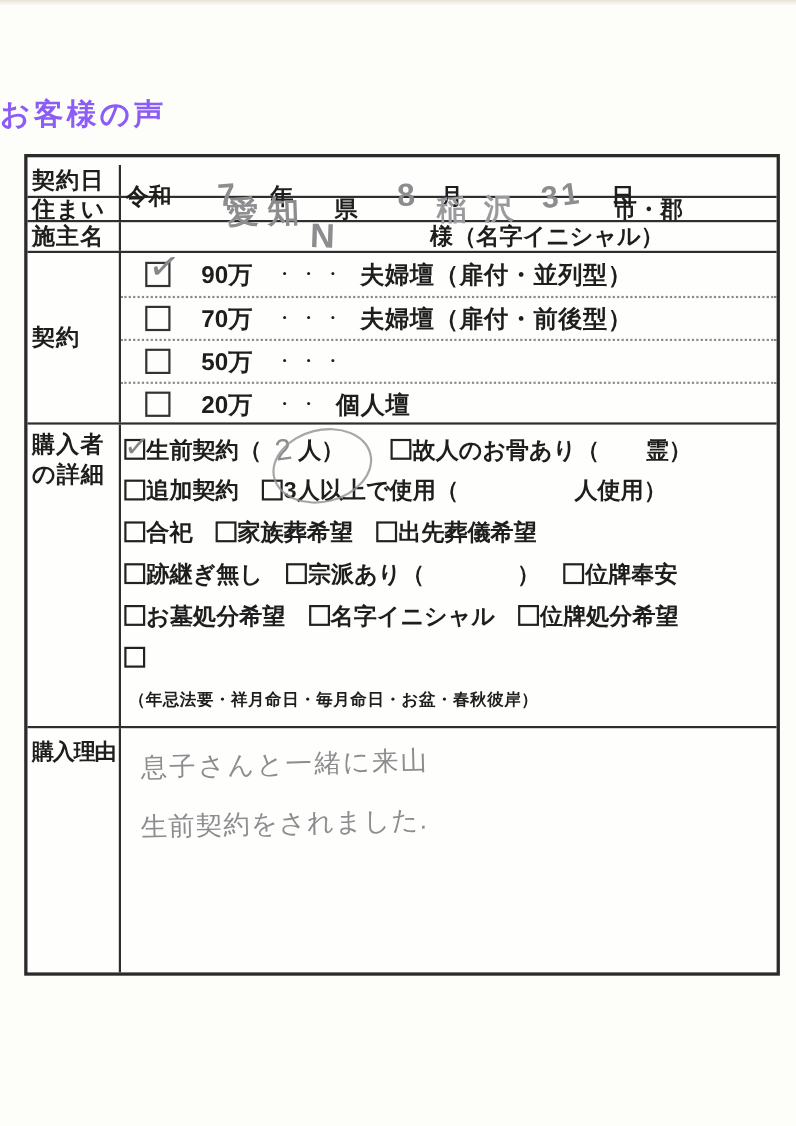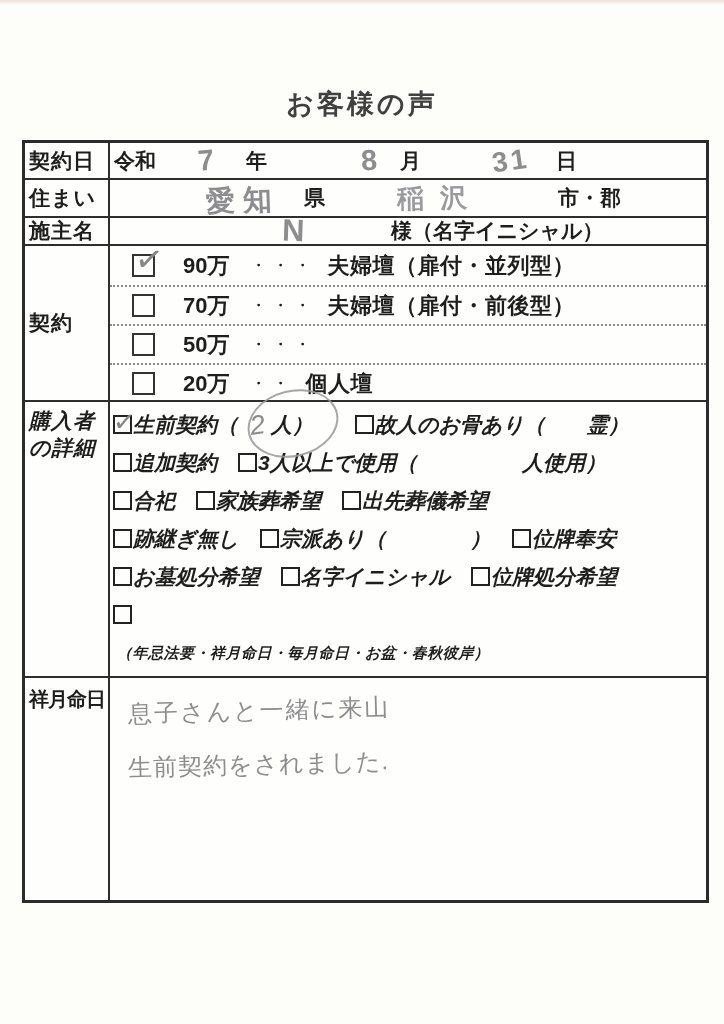--- a/index.html
+++ b/index.html
@@ -11,38 +11,38 @@
     position:relative;
     overflow:hidden;
   }
   .page{position:absolute;inset:0;background:#fdfdfa;}
   .scan-edge{
     position:absolute;top:0;left:0;right:0;height:5px;
     background:linear-gradient(#e9e4d8,#f7f5ef 70%,rgba(255,255,255,0));
   }
   .title{
     position:absolute;top:86px;left:0;right:0;
-    text-align:center;margin:0;
-    font-size:27px;font-weight:bold;letter-spacing:3px;color:#404040;
+    margin:0;
+    font-size:27px;font-weight:bold;letter-spacing:3px;color:#8b5cf6;
   }
   .form-table{
     position:absolute;left:22px;top:140px;width:687px;
     border:3px solid #2b2b2b;background:#fefefc;
     box-sizing:border-box;
   }
   .frow{display:flex;box-sizing:border-box;}
   .frow + .frow{border-top:2px solid #2e2e2e;}
   .lcell{
     width:85px;flex:0 0 85px;border-right:2px solid #2e2e2e;
     font-weight:bold;font-size:21px;letter-spacing:1px;
     display:flex;align-items:center;padding-left:4px;box-sizing:border-box;
   }
   .vcell{flex:1;position:relative;box-sizing:border-box;}
-  .r1{height:35px;} .r2{height:38px;} .r3{height:28px;}
-  .r4{height:156px;} .r5{height:38px;} .r6{height:276px;font-style:italic;} .r7{height:224px;}
+  .r1{height:35px;align-items:flex-end;} .r2{height:22px;} .r3{height:28px;}
+  .r4{height:156px;} .r5{height:38px;} .r6{height:276px;} .r7{height:224px;}
   
   .vcell .f{position:absolute;top:0;height:100%;display:flex;align-items:center;
     font-size:21px;font-weight:bold;white-space:pre;}
   .handw{color:#8d8d90;font-weight:400;}
   .r1 .era{left:4px;} .r1 .hy{left:88px;font-size:29px;transform:rotate(-5deg);}
   .r1 .yu{left:136px;} .r1 .hm{left:251px;font-size:29px;transform:rotate(-3deg);}
   .r1 .mu{left:290px;} .r1 .hd{left:382px;font-size:28px;transform:rotate(-8deg);letter-spacing:3px;}
   .r1 .du{left:446px;}
   .r2 .prefh{left:96px;font-size:29px;letter-spacing:8px;transform:rotate(-2deg);top:3px;}
   .r2 .prefu{left:194px;} 
@@ -172,21 +172,21 @@
             <div class="dline"><span class="cbox cbox-sm"></span><span class="dtext">合祀　</span><span class="cbox cbox-sm"></span><span class="dtext">家族葬希望　</span><span class="cbox cbox-sm"></span><span class="dtext">出先葬儀希望</span></div>
             <div class="dline"><span class="cbox cbox-sm"></span><span class="dtext">跡継ぎ無し　</span><span class="cbox cbox-sm"></span><span class="dtext">宗派あり（　　　　）　</span><span class="cbox cbox-sm"></span><span class="dtext">位牌奉安</span></div>
             <div class="dline"><span class="cbox cbox-sm"></span><span class="dtext">お墓処分希望　</span><span class="cbox cbox-sm"></span><span class="dtext">名字イニシャル　</span><span class="cbox cbox-sm"></span><span class="dtext">位牌処分希望</span></div>
             <div class="dline"><span class="cbox cbox-sm"></span></div>
             <div class="dline small"><span class="dtext">（年忌法要・祥月命日・毎月命日・お盆・春秋彼岸）</span></div>
           </div>
       </div>
     </div>
 
     <div class="frow r7">
-      <div class="lcell">祥月命日</div>
+      <div class="lcell">購入理由</div>
       <div class="vcell">
         <div class="hand-line l1 handw">息子さんと一緒に来山</div>
         <div class="hand-line l2 handw">生前契約をされました.</div>
       </div>
     </div>
 
   </div>
 
   <div class="pencil-circle"></div>
 </div>

